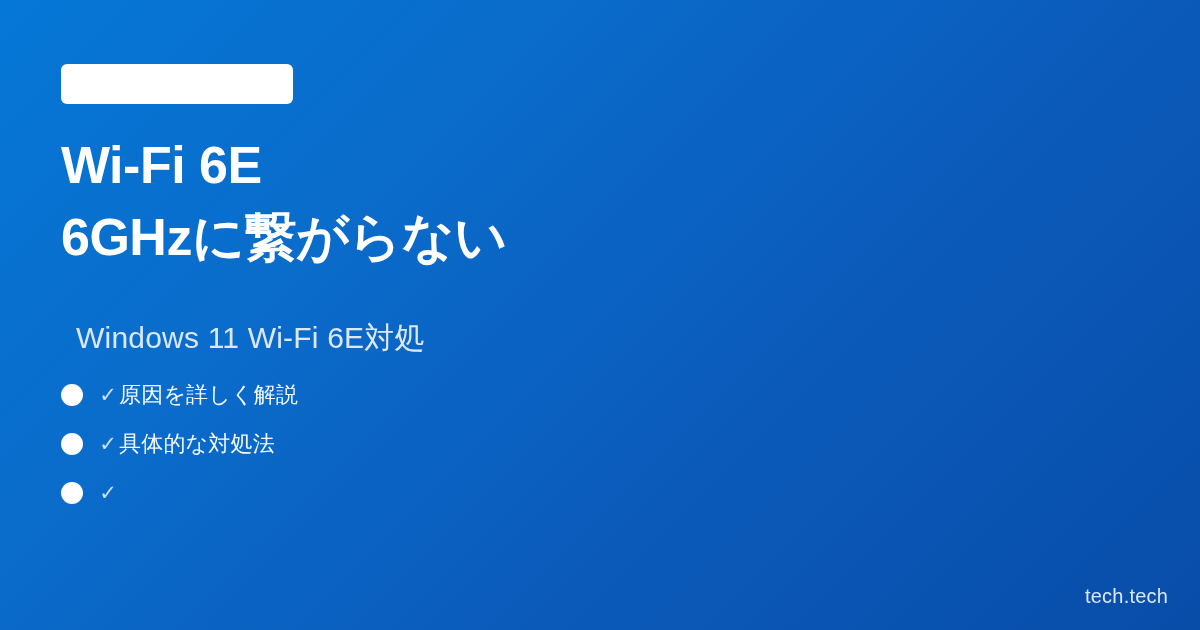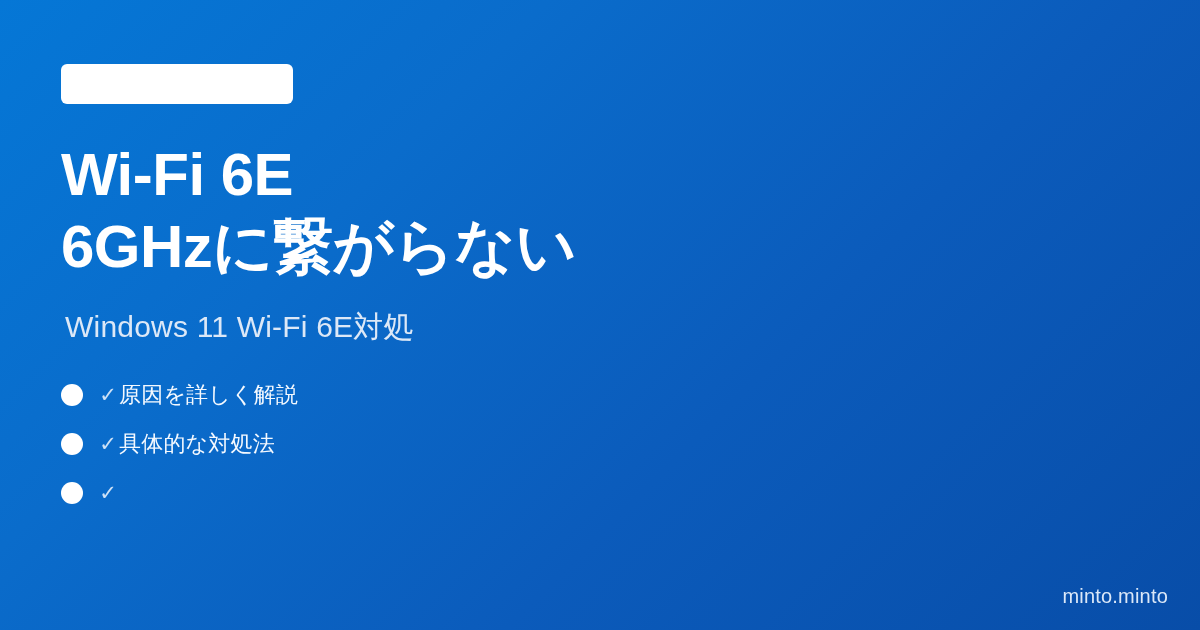--- a/index.html
+++ b/index.html
@@ -45,40 +45,40 @@
     color: #0a6ccb;
     letter-spacing: 0.2px;
     white-space: nowrap;
     overflow: hidden;
   }
 
   
   .headline {
     position: absolute;
     left: 61px;
-    top: 139px;
+    top: 129px;
     margin: 0;
     padding: 0;
     color: #ffffff;
-    font-size: 60px;
+    font-size: 52px;
     font-weight: 700;
     line-height: 72px;
     letter-spacing: -0.5px;
     white-space: nowrap;
   }
   .headline .line {
     display: block;
   }
 
   
   .subtitle {
     position: absolute;
     left: 61px;
     top: 303px;
-    margin: 4px;
+    margin: 15px;
     padding: 0;
     color: #dce8f7;
     font-size: 30px;
     font-weight: 400;
     line-height: 40px;
     letter-spacing: 0.2px;
     white-space: nowrap;
   }
 
   
@@ -162,15 +162,15 @@
       <span class="feature-dot"></span>
       <span class="feature-check">✓</span>
       <span class="feature-label">具体的な対処法</span>
     </li>
     <li class="feature-item">
       <span class="feature-dot"></span>
       <span class="feature-check">✓</span>
     </li>
   </ul>
 
-  <div class="footer-brand">minto.minto</div>
+  <div class="footer-brand">tech.tech</div>
 
 </div>
 
 </body></html>

